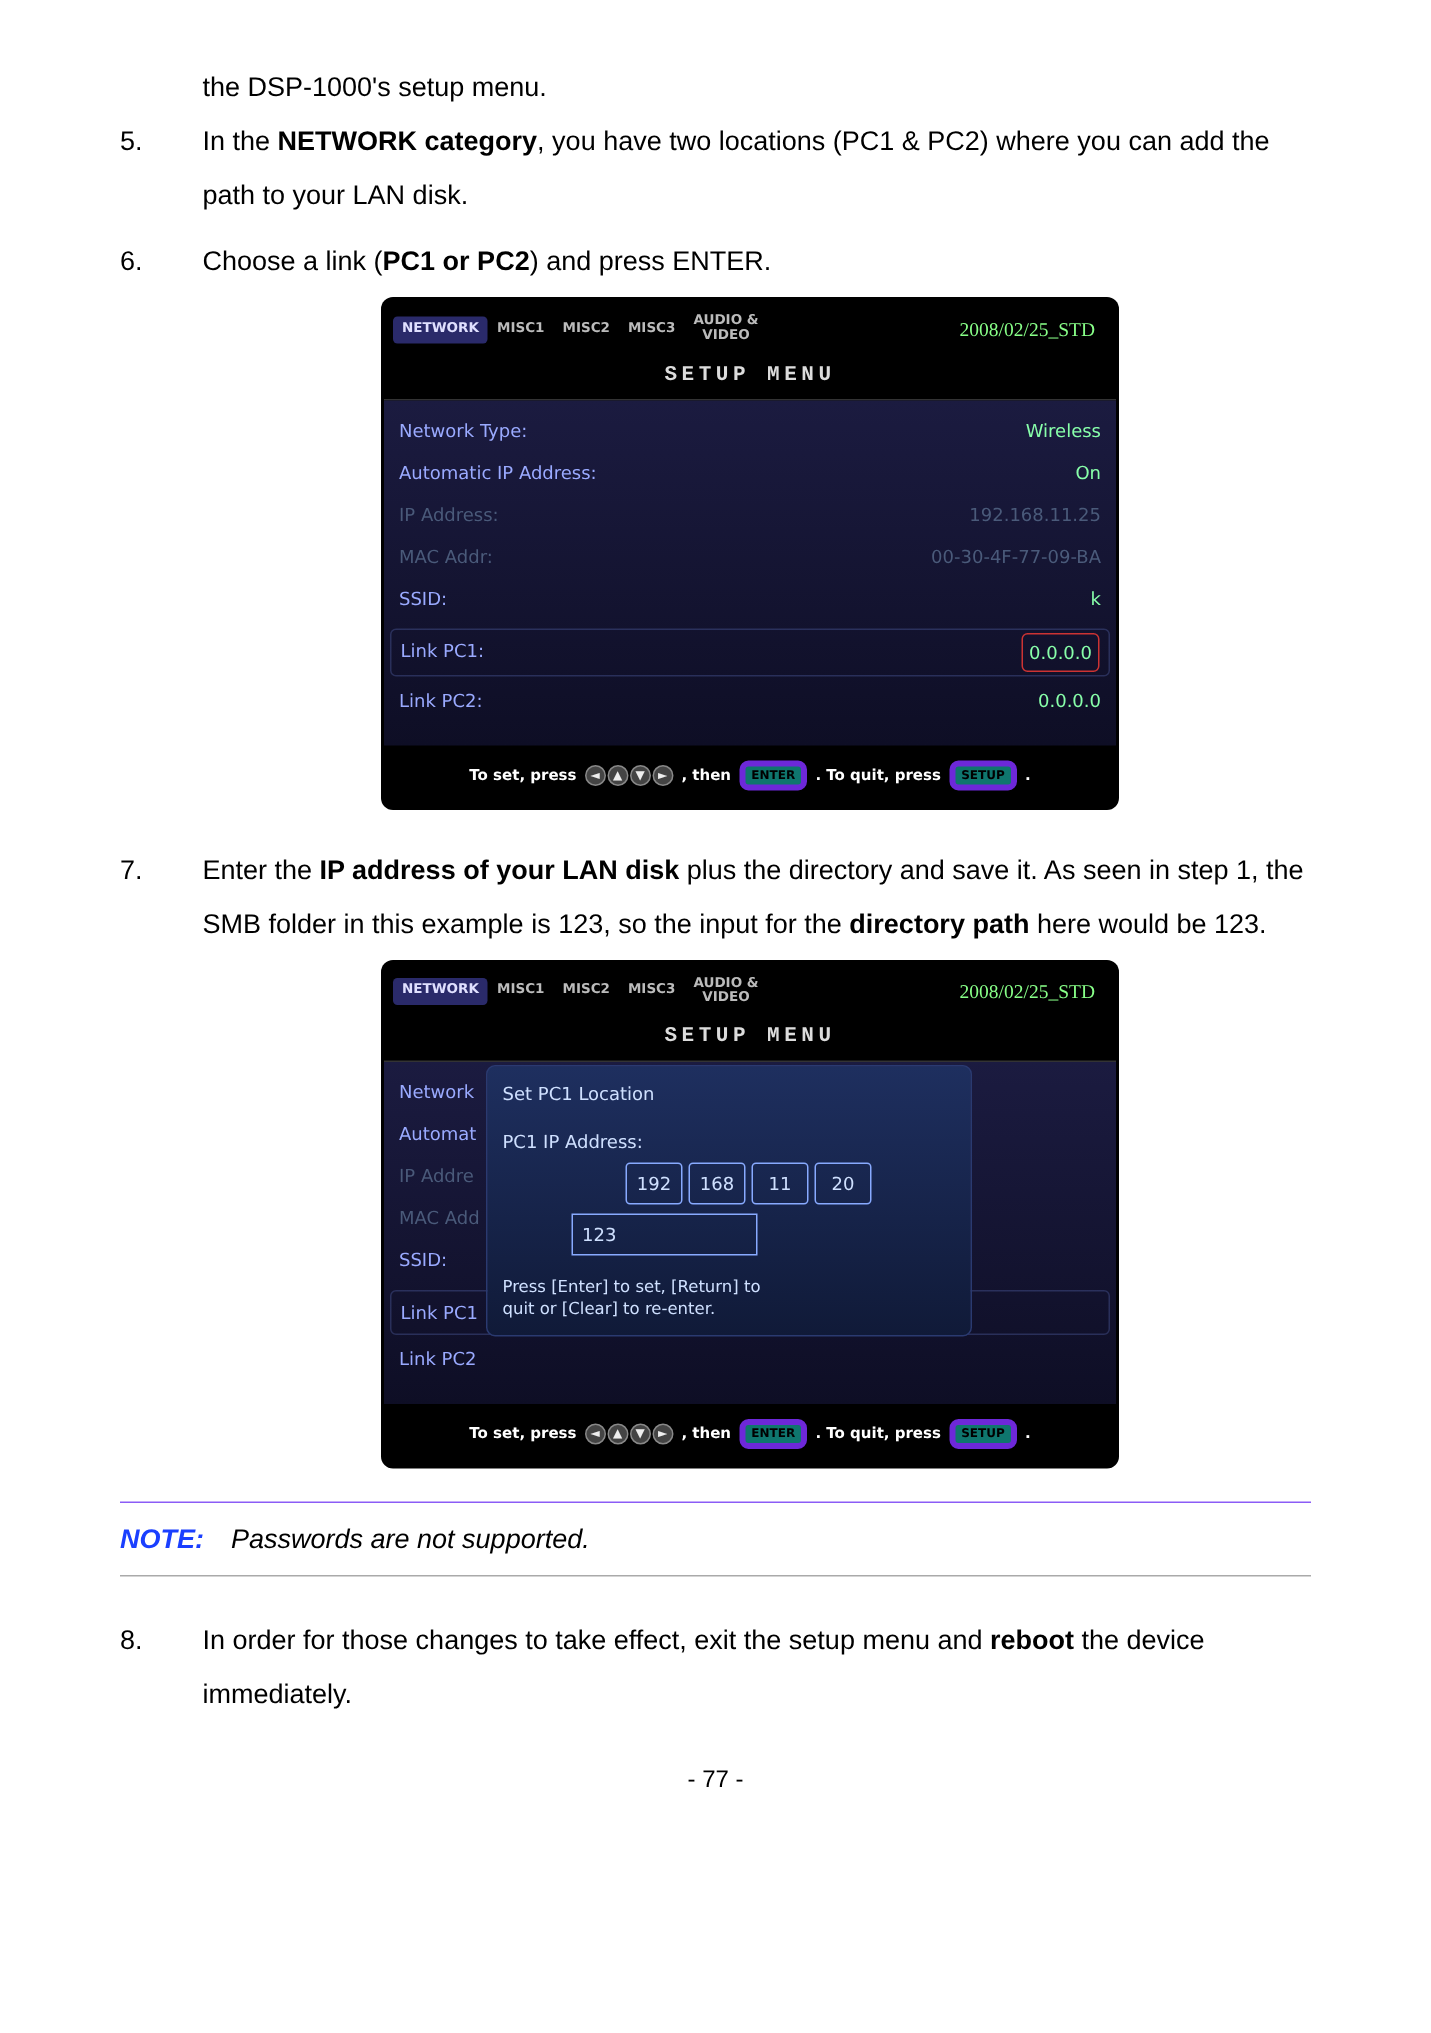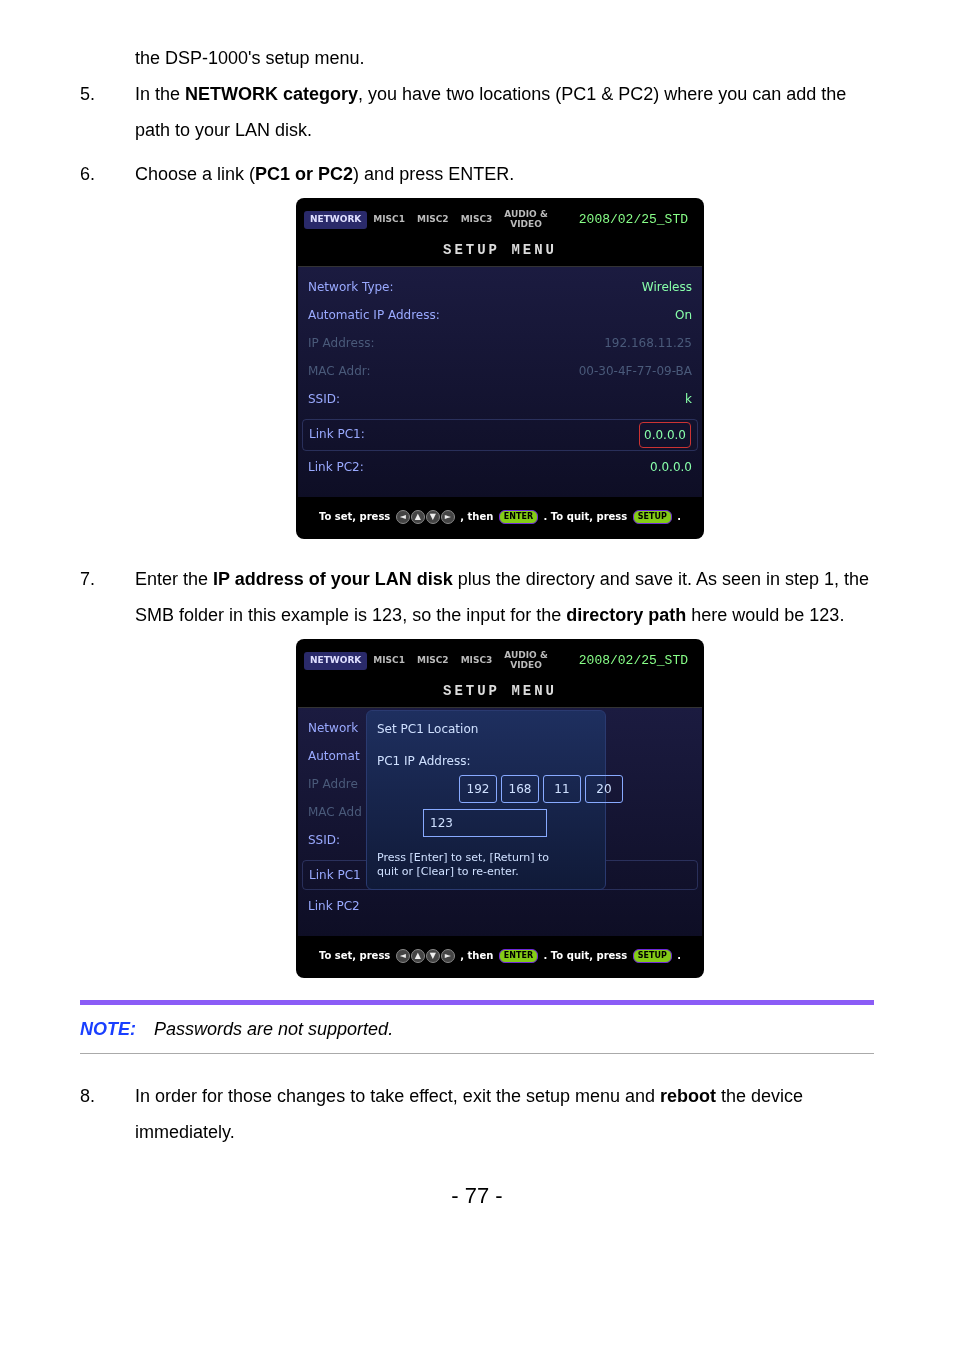--- a/index.html
+++ b/index.html
@@ -31,21 +31,21 @@
   }
   .continuation {
     margin-left: 55px;
   }
   .center-block {
     display: flex;
     justify-content: center;
     margin: 8px 0 24px 0;
   }
   .setup-menu {
-    width: 404px;
+    width: 488px;
     background: #000;
     border-radius: 6px;
     overflow: hidden;
     font-family: "Verdana", "DejaVu Sans", sans-serif;
     font-size: 12px;
     color: #cfcfcf;
     position: relative;
     box-shadow: 0 0 0 2px #000;
     margin-left: 46px;
   }
@@ -68,21 +68,21 @@
     background: #2a2a6a;
     border-radius: 3px;
     color: #e0e0ff;
   }
   .setup-tab .sub {
     display: block;
   }
   .setup-date {
     margin-left: auto;
     color: #88ff88;
-    font-family: Liberation Mono, monospace;
+    font-family: Liberation Serif, serif;
     font-size: 13px;
     padding-right: 8px;
   }
   .setup-title {
     font-family: "Courier New", monospace;
     letter-spacing: 3px;
     font-weight: bold;
     color: #dcdcdc;
     text-align: center;
     font-size: 14px;
@@ -119,23 +119,23 @@
   .setup-footer {
     background: #000;
     font-size: 10px;
     text-align: center;
     padding: 10px 6px;
     color: #fff;
     font-weight: bold;
   }
   .btn-pill {
     display: inline-block;
-    border: 1px solid #6d28d9;
+    border: 4px solid #6d28d9;
     border-radius: 6px;
-    background: #84cc16;
+    background: #0f766e;
     color: #000;
     font-size: 8px;
     padding: 0 4px;
     line-height: 12px;
     margin: 0 2px;
     font-weight: bold;
     vertical-align: middle;
   }
   .pad-icons {
     display: inline-flex;
@@ -195,40 +195,40 @@
     display: inline-block;
     min-width: 110px;
   }
   .dialog-hint {
     margin-top: 14px;
     font-size: 11px;
     color: #cfe0ff;
     line-height: 1.3;
   }
   .note-block {
-    border-top: 5px solid #8b5cf6;
+    border-top: 1px solid #8b5cf6;
     border-bottom: 1px solid #aaa;
     padding: 6px 0;
     display: flex;
     gap: 18px;
     margin: 8px 0 24px 0;
   }
   .note-label {
     color: #1a3fff;
     font-weight: bold;
     font-style: italic;
     flex: 0 0 auto;
   }
   .note-text {
     font-style: italic;
   }
   .page-num {
     text-align: center;
     margin-top: 24px;
-    font-size: 22px;
+    font-size: 16px;
   }
   .body .b {
     font-weight: bold;
   }
 </style>
 </head>
 <body>
 
 <div class="continuation">the DSP-1000's setup menu.</div>
 

